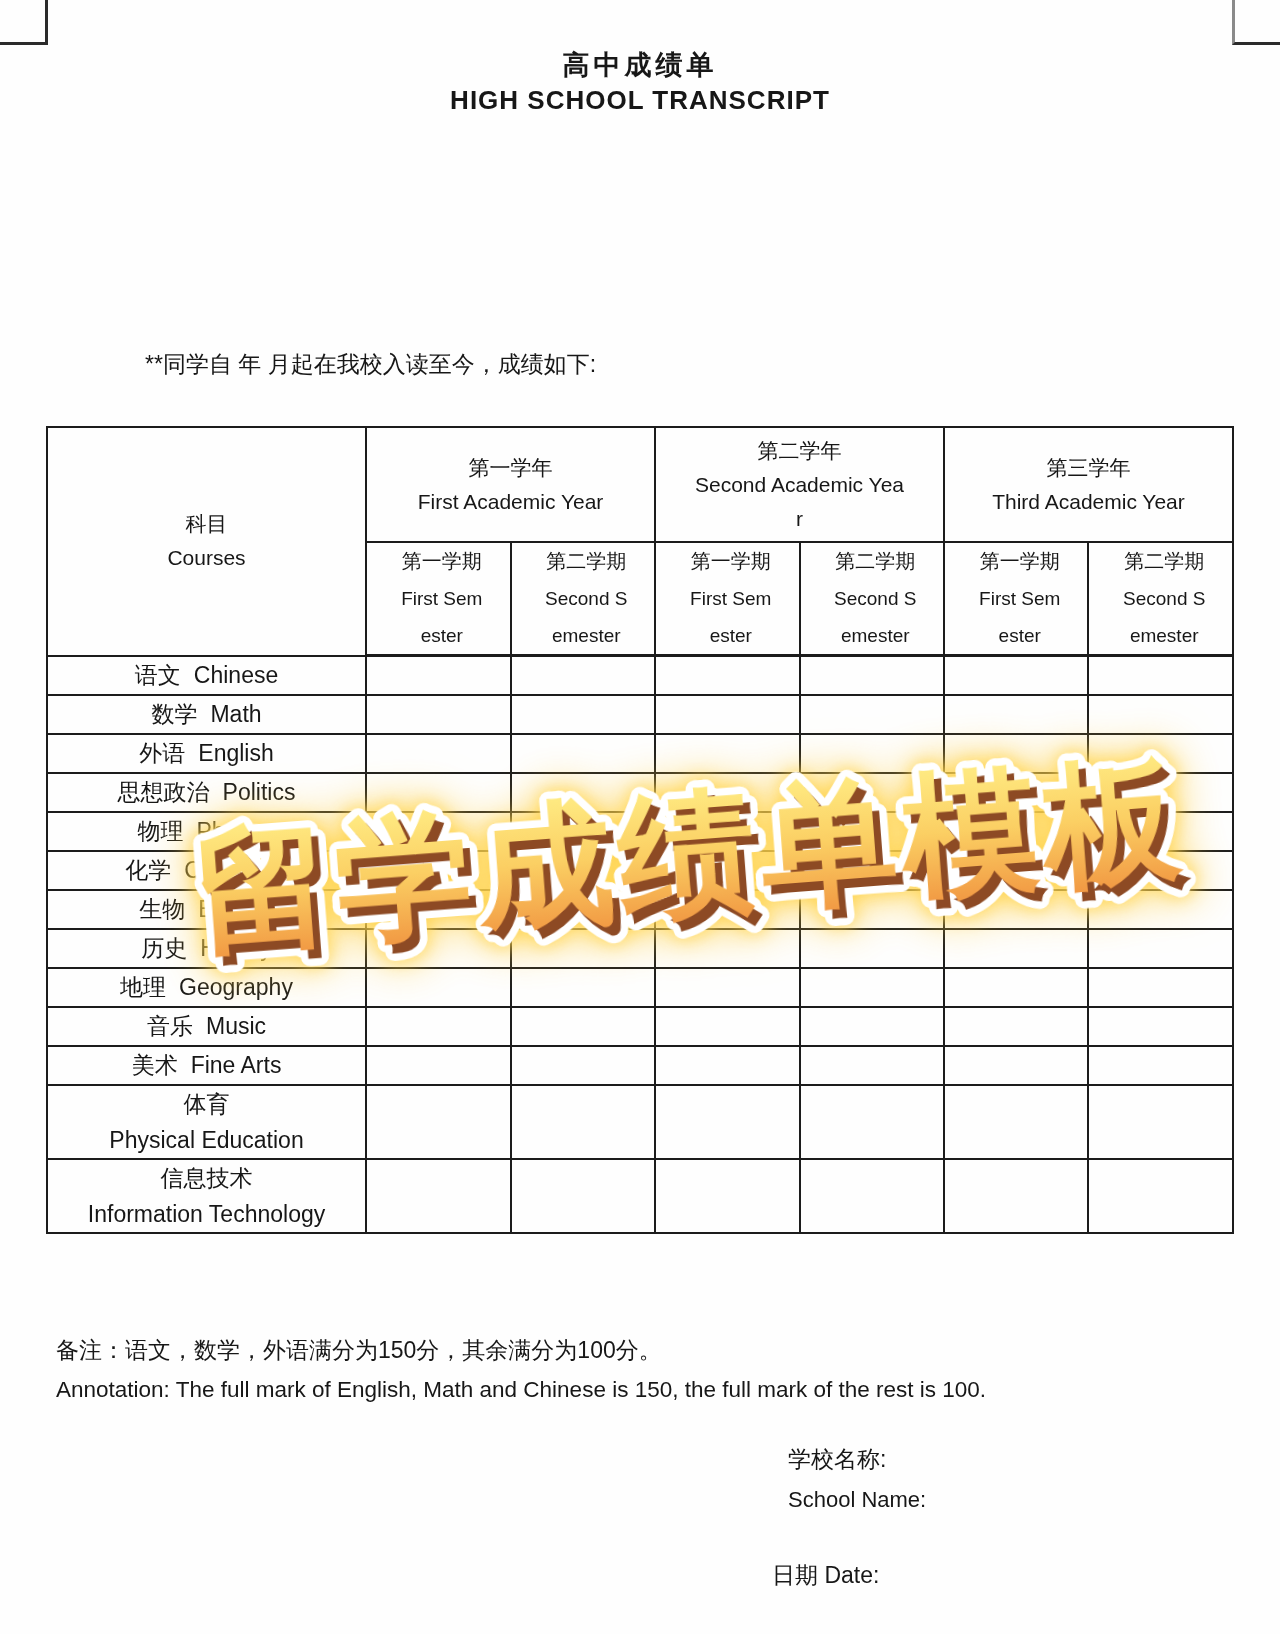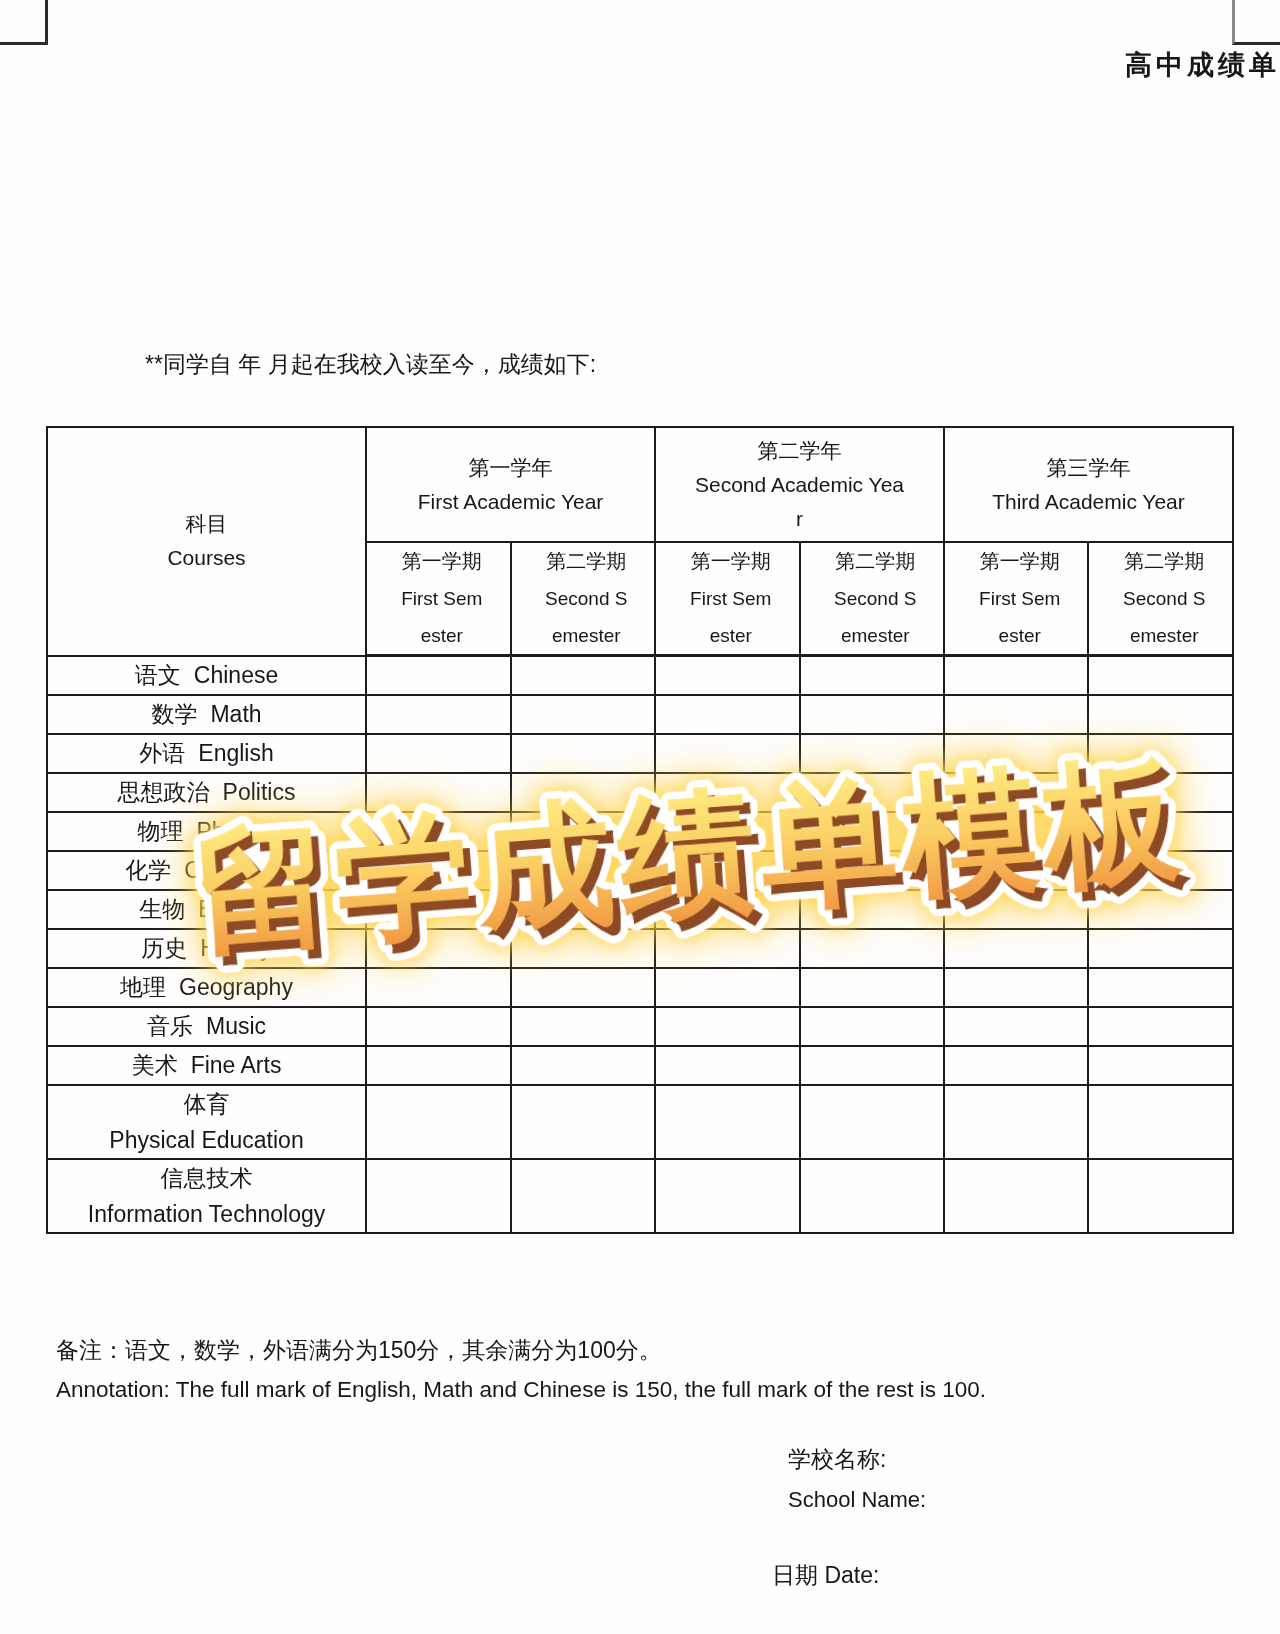--- a/index.html
+++ b/index.html
@@ -7,21 +7,21 @@
     position:relative; width:1280px; height:1634px; background:#fefefe;
     font-family:"Liberation Sans", sans-serif; color:#171717; overflow:hidden;
   }
 
   
   .corner-tl { position:absolute; left:0; top:0; width:45px; height:42px;
     border-right:3px solid #2b2b2b; border-bottom:3px solid #2b2b2b; }
   .corner-tr { position:absolute; left:1232px; top:0; width:48px; height:42px;
     border-left:3px solid #8a8a8a; border-bottom:3px solid #2b2b2b; }
 
-  .title-cn { position:absolute; top:47px; left:0; width:100%; text-align:right;
+  .title-cn { position:absolute; top:47px; left:0; width:100%; text-align:center;
     font-size:27px; font-weight:bold; letter-spacing:4px; }
   .title-en { position:absolute; top:85px; left:0; width:100%; text-align:center;
     font-size:26px; font-weight:bold; letter-spacing:1px; }
 
   .student-info { position:absolute; left:48px; top:158px; font-size:23px; line-height:38.5px; }
   .intro-block { position:absolute; left:145px; top:318px; font-size:23px; line-height:37.5px;margin-top:28px; }
 
   table.transcript {
     position:absolute; left:46px; top:426px; width:1188px;
     border-collapse:collapse; table-layout:fixed; text-align:center;
@@ -59,20 +59,21 @@
 </style>
 </head>
 <body>
 
 <div class="page">
 
   <div class="corner-tl"></div>
   <div class="corner-tr"></div>
 
   <div class="title-cn">高中成绩单</div>
+  <div class="title-en">HIGH SCHOOL TRANSCRIPT</div>
 
 
   <div class="intro-block">
     <div>**同学自 年 月起在我校入读至今，成绩如下:</div>
   </div>
 
   <table class="transcript">
     <colgroup>
       <col style="width:26.9%">
       <col style="width:12.1833%">

